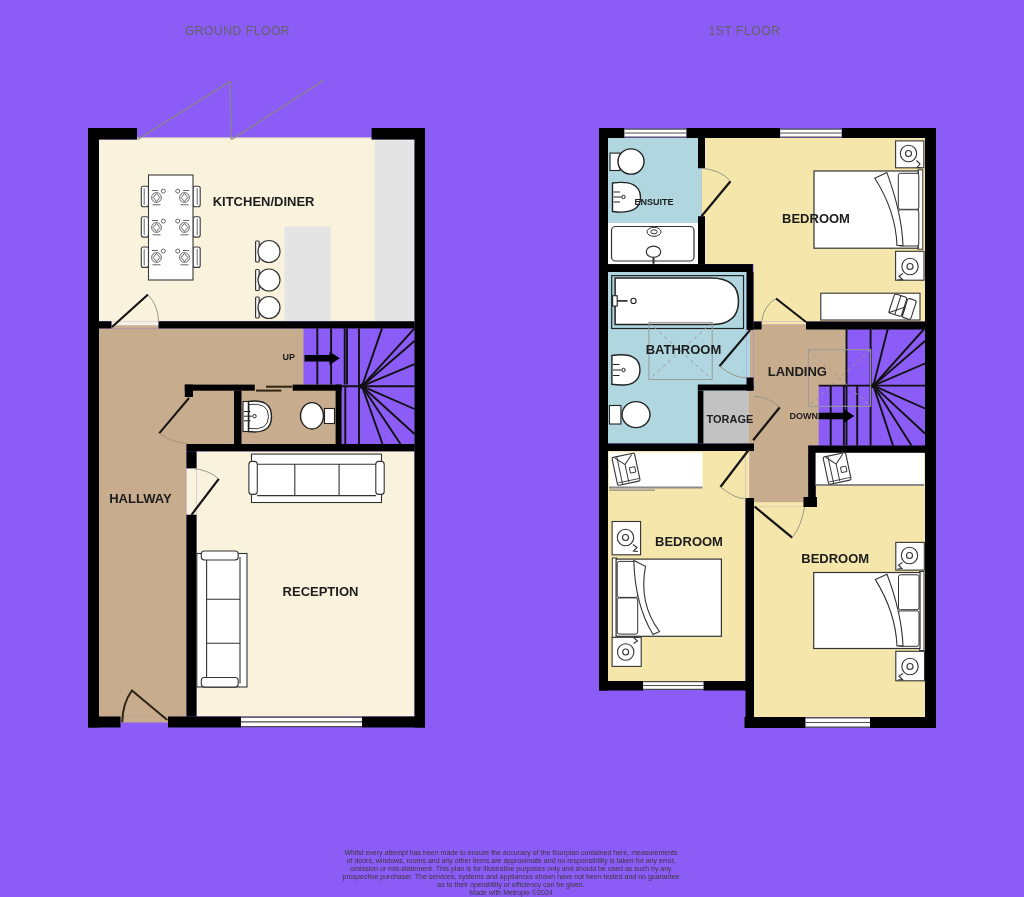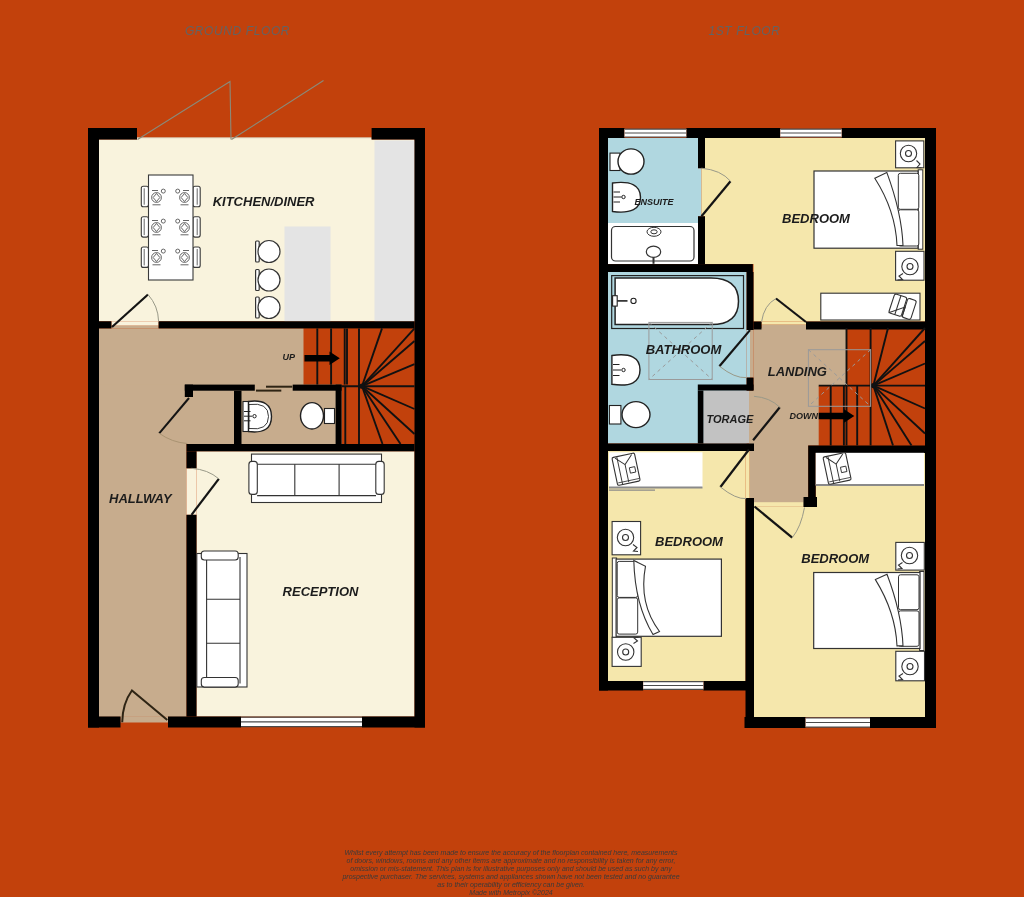--- a/index.html
+++ b/index.html
@@ -1,16 +1,16 @@
 <!DOCTYPE html>
 <html><head>
 <meta charset="utf-8">
 <style>
   html,body{margin:0;padding:0;background:#ffffff;}
-  #page{width:1024px;height:897px;position:relative;background:#c2410c;overflow:hidden;font-style:italic;}
+  #page{width:1024px;height:897px;position:relative;background:#8b5cf6;overflow:hidden;}
   svg{position:absolute;top:0;left:0;}
   text{font-family:"Liberation Sans",sans-serif;}
   .rl{font-size:13px;font-weight:bold;fill:#1c1c1c;text-anchor:middle;}
   .sl{font-size:9px;font-weight:bold;fill:#1c1c1c;text-anchor:middle;}
   .tt{font-size:12px;fill:#636363;text-anchor:middle;letter-spacing:0.6px;}
   .dis{font-size:7px;fill:#3a3a3a;text-anchor:middle;}
 </style>
 </head>
 <body>
 <div id="page">

